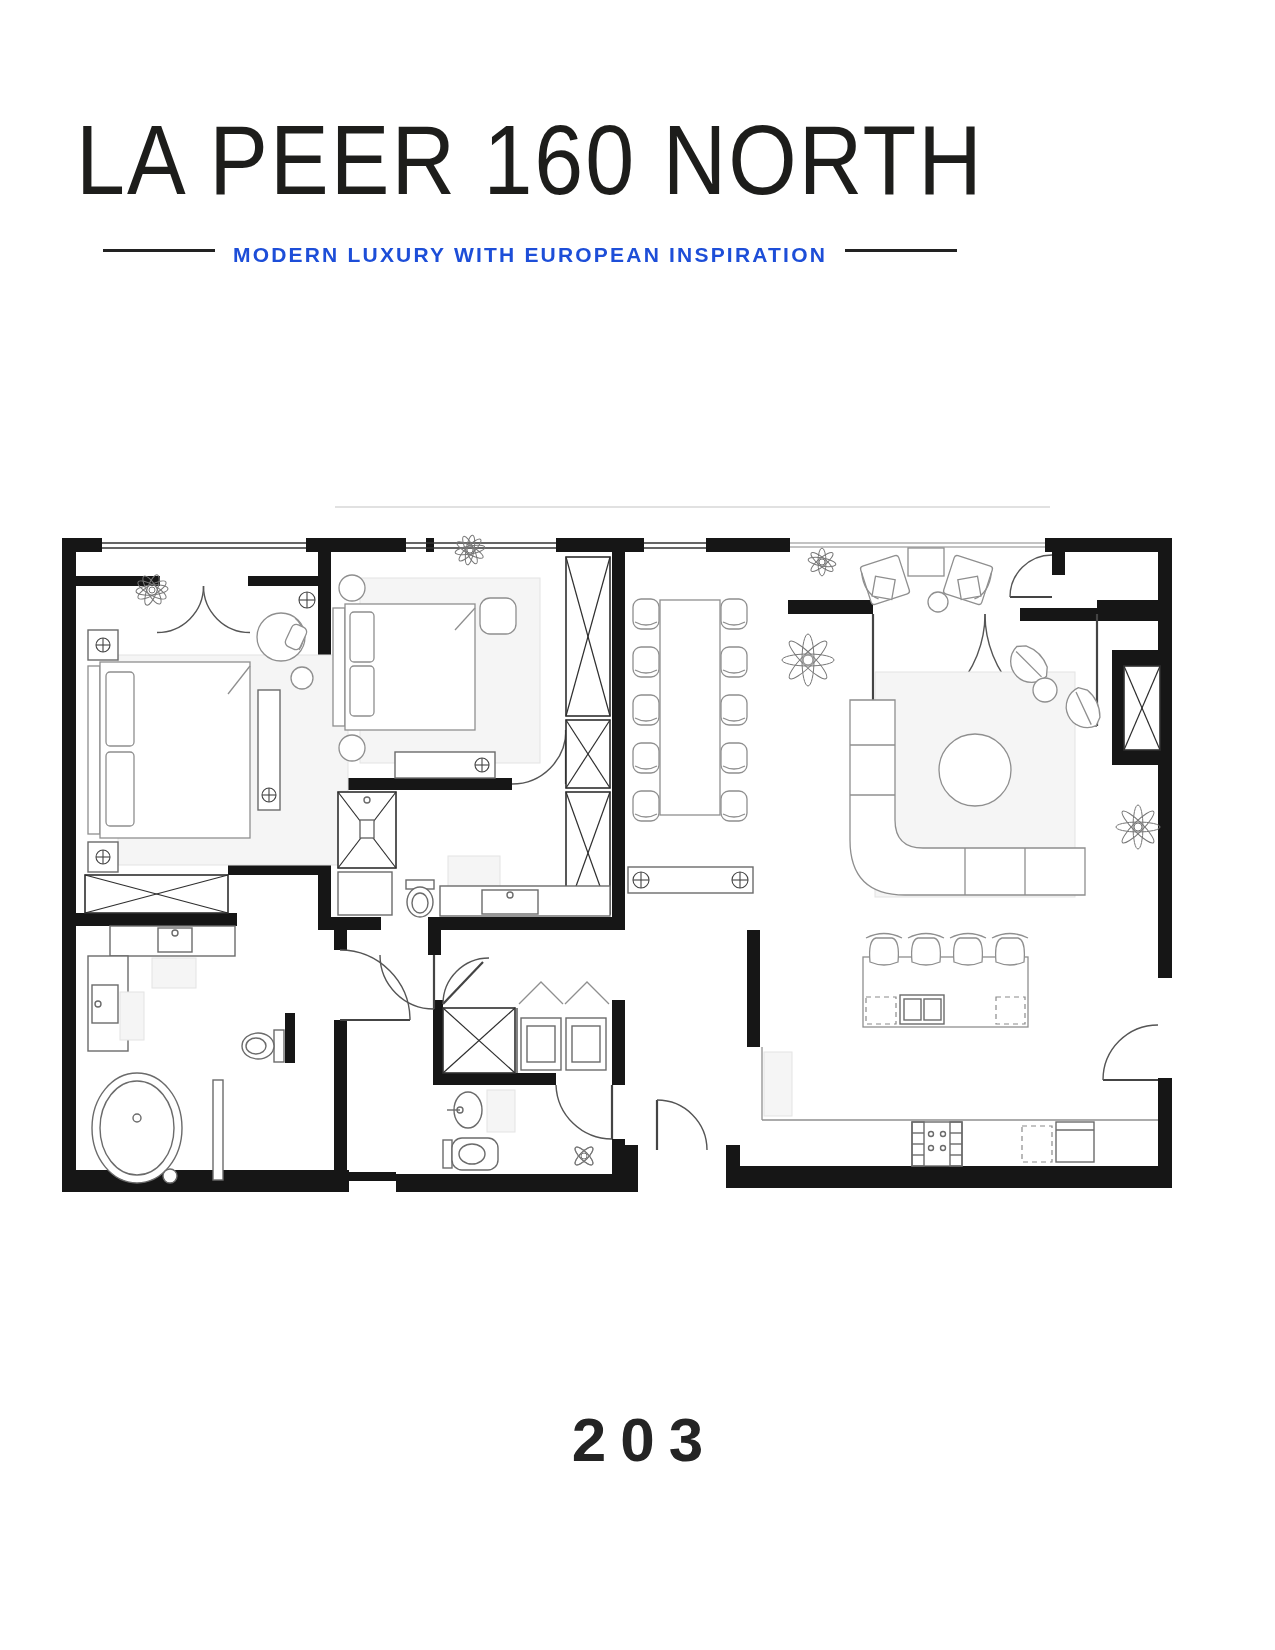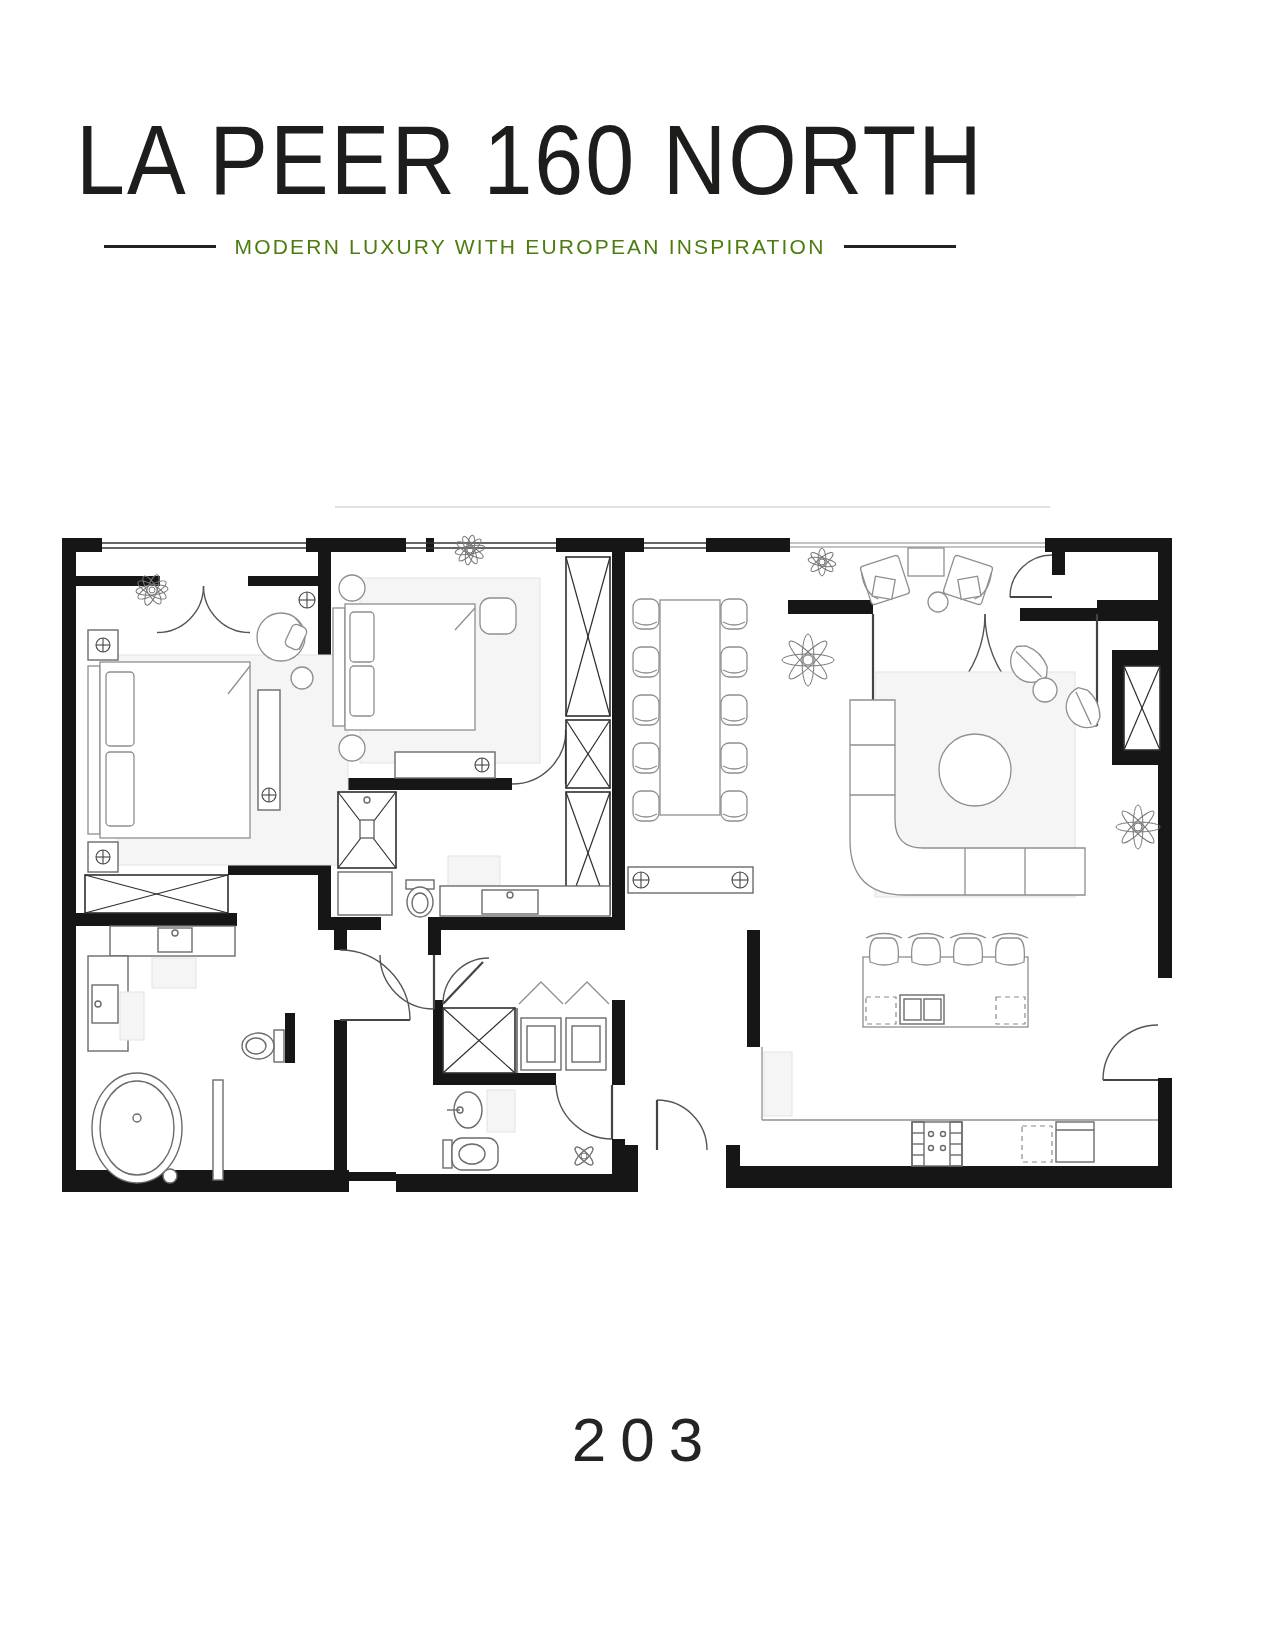--- a/index.html
+++ b/index.html
@@ -13,25 +13,25 @@
   .header{position:absolute;top:112px;left:0;width:1060px;text-align:center;}
   .title{
     font-size:88px;font-weight:300;letter-spacing:2px;line-height:1.1;
     transform:scaleY(1.12);color:var(--ink);white-space:nowrap;
   }
   .tagline-row{
     margin-top:26px;display:flex;align-items:center;justify-content:center;gap:18px;
   }
   .tagline-line{width:112px;height:3px;background:#222;}
   .tagline{
-    font-size:21px;font-weight:400;letter-spacing:2.2px;color:#4d7c0f;white-space:nowrap;
+    font-size:21px;font-weight:700;letter-spacing:2.2px;color:#1d4ed8;white-space:nowrap;margin-top:8px;
   }
   .unit-number{
     position:absolute;top:1404px;left:0;width:1275px;text-align:center;
-    font-size:62px;font-weight:400;letter-spacing:14px;text-indent:14px;color:#242424;
+    font-size:62px;font-weight:700;letter-spacing:14px;text-indent:14px;color:#242424;
   }
   svg{position:absolute;left:0;top:0;}
   .wall{fill:var(--wall);}
   .win{stroke:#333;stroke-width:1.6;}
   .rail{stroke:#888;stroke-width:1.2;}
   .faint{stroke:#d7d7d7;stroke-width:1.5;}
   .arc{fill:none;stroke:#555;stroke-width:1.4;}
   .leaf{stroke:#444;stroke-width:2.2;}
   .fur{fill:#fff;stroke:var(--fur);stroke-width:1.3;}
   .furl{fill:none;stroke:var(--fur);stroke-width:1.3;}

